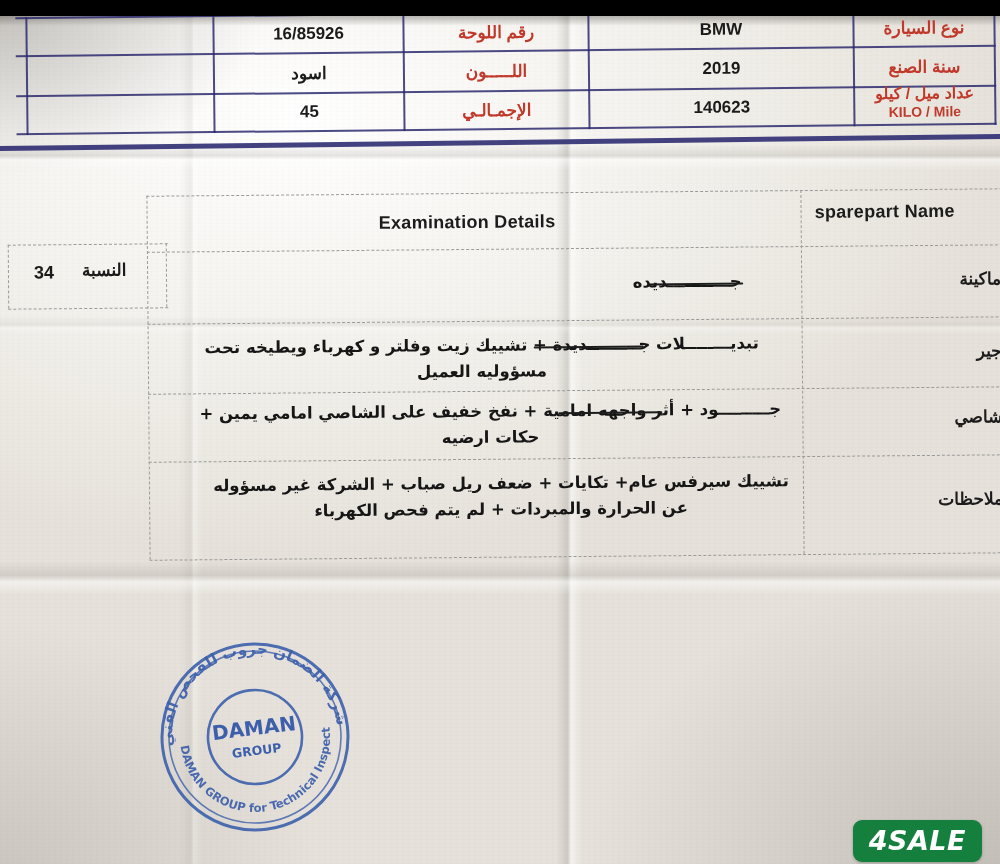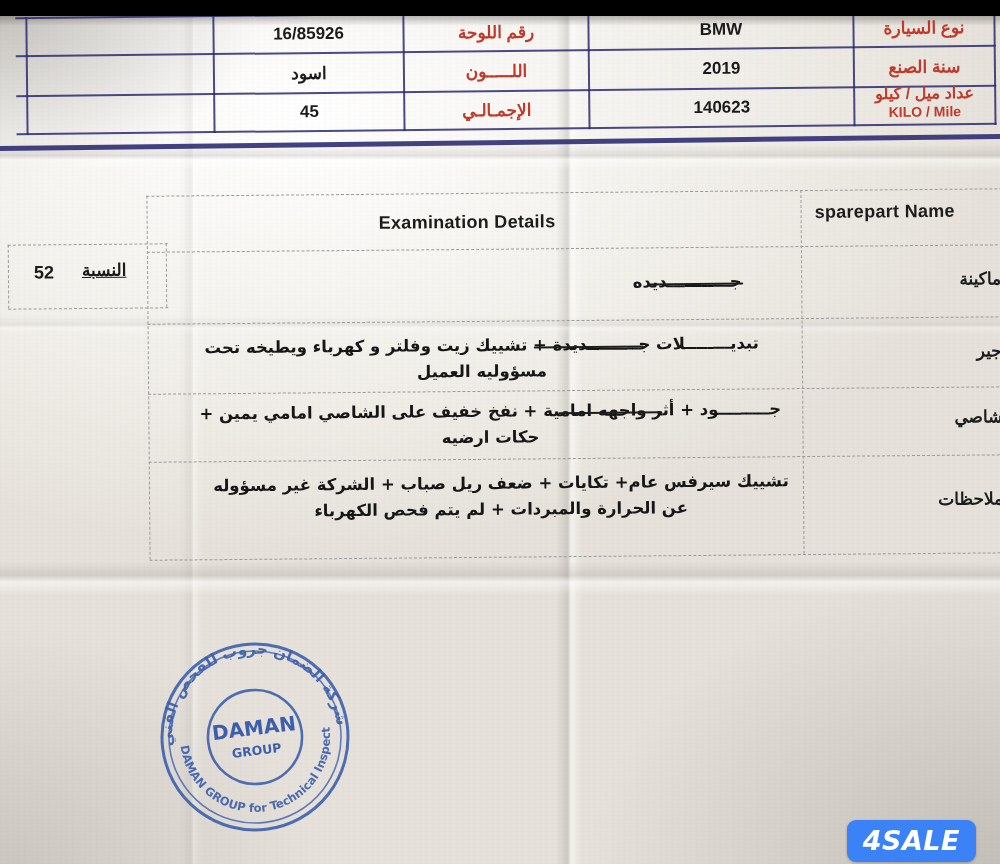--- a/index.html
+++ b/index.html
@@ -174,21 +174,20 @@
   .pct-val {
     position: absolute;
     left: 26px; top: 18px;
     font-size: 18px; font-weight: bold; color: #1a1a1a;
   }
   .pct-lab {
     position: absolute;
     left: 74px; top: 16px;
     font-size: 17px; font-weight: bold; color: #1a1a1a;
     direction: rtl;
-    text-decoration: underline;
   }
 
   
   .scribble {
     position: absolute;
     height: 2px;
     background: #1d1d1d;
     border-radius: 2px;
   }
 
@@ -200,23 +199,23 @@
     width: 210px;
     height: 210px;
     transform: rotate(-7deg);
     opacity: .92;
   }
   .stamp svg { display: block; }
 
   
   .watermark {
     position: absolute;
-    right: 24px;
+    right: 18px;
     bottom: 18px;
-    background: #3b82f6;
+    background: #15803d;
     border-radius: 9px;
     padding: 7px 16px 8px 16px;
     box-shadow: 0 1px 3px rgba(0,0,0,.25);
   }
   .watermark .wm-text {
     font-family: "DejaVu Sans", sans-serif;
     font-weight: bold;
     font-style: italic;
     font-size: 27px;
     color: #ffffff;
@@ -315,21 +314,21 @@
     <div class="scribble" style="left:500px; top:92px; width:96px;"></div>
     <div class="scribble" style="left:386px; top:154px; width:110px;"></div>
     <div class="scribble" style="left:410px; top:220px; width:104px;"></div>
   </div>
 
   <div class="pct-box">
     <div class="dash-h" style="left:0; top:0;    width:160px;"></div>
     <div class="dash-h" style="left:0; top:64px; width:160px;"></div>
     <div class="dash-v" style="left:0;   top:0; height:64px;"></div>
     <div class="dash-v" style="left:158px; top:0; height:64px;"></div>
-    <div class="pct-val">52</div>
+    <div class="pct-val">34</div>
     <div class="pct-lab ar">النسبة</div>
   </div>
 
   <div class="stamp">
     <svg width="210" height="210" viewBox="0 0 210 210" xmlns="http://www.w3.org/2000/svg">
       <defs>
         <path id="arcTop" d="M 22,105 A 83,83 0 0 1 188,105"></path>
         <path id="arcBot" d="M 30,105 A 75,75 0 0 0 180,105"></path>
       </defs>
       <circle cx="105" cy="105" r="93" fill="none" stroke="#2f55a8" stroke-width="3" opacity="0.9"></circle>

